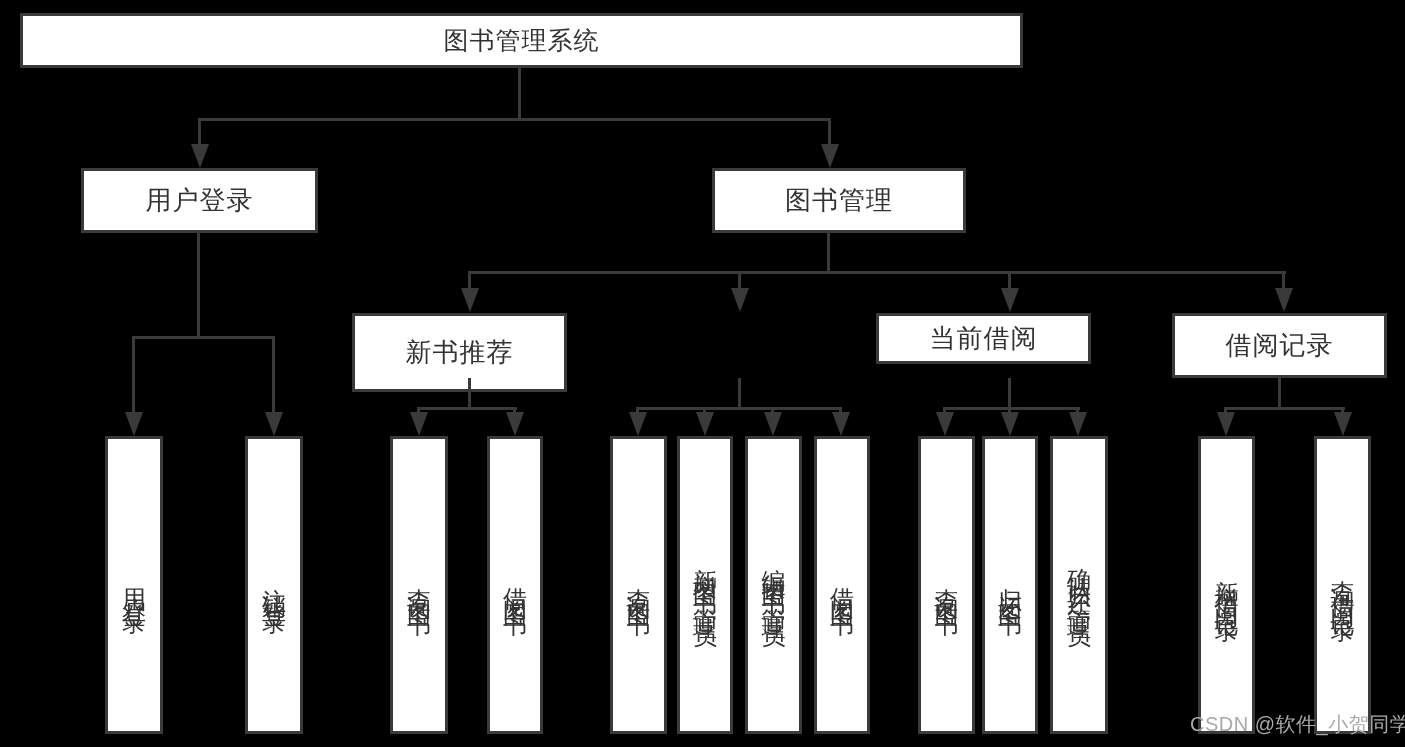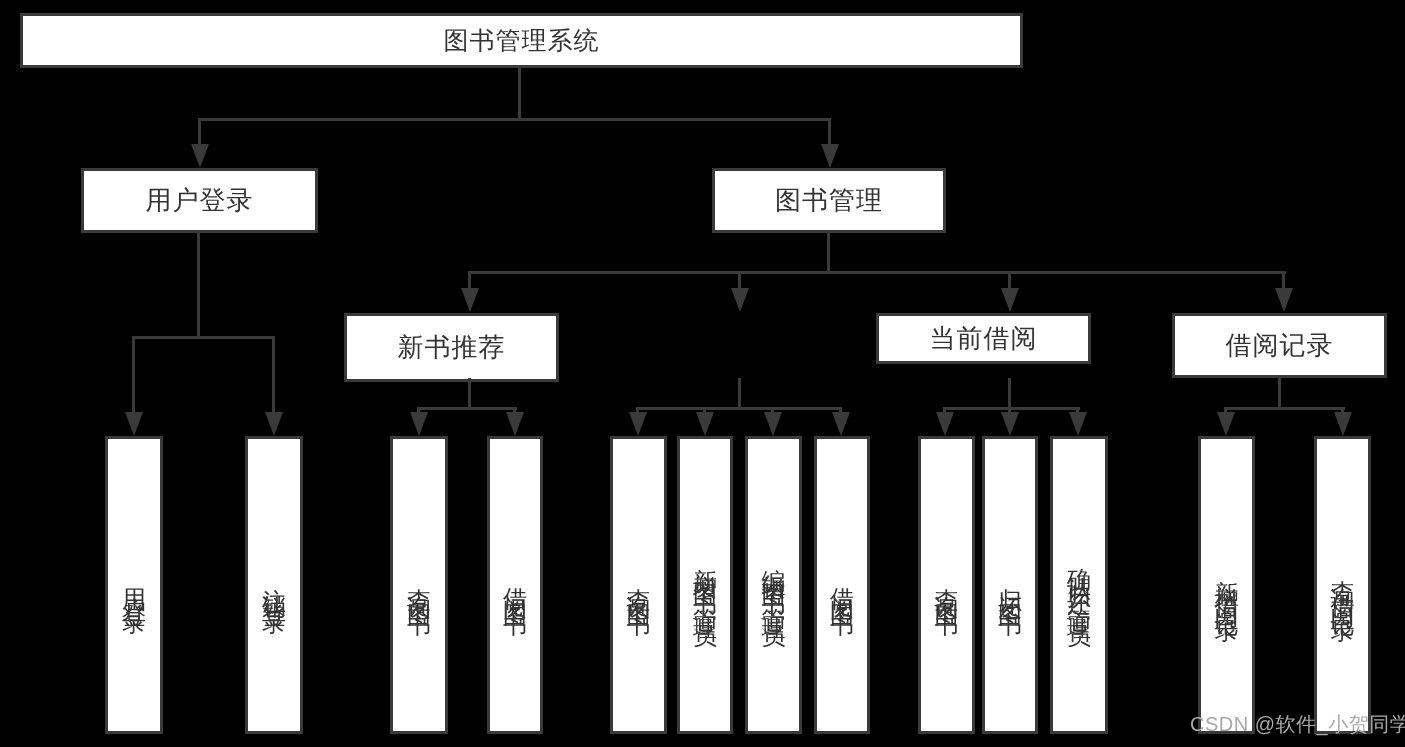--- a/index.html
+++ b/index.html
@@ -41,37 +41,37 @@
   </div>
 
   <div class="vline" style="left:518px;top:68px;height:50px"></div>
   <div class="hline" style="left:198px;top:118px;width:633px"></div>
   <div class="arrow" style="left:198px;top:121px;height:23px"></div>
   <div class="arrow" style="left:828px;top:121px;height:23px"></div>
 
   <div class="node" style="left:81px;top:168px;width:237px;height:65px">
     <span class="hlabel">用户登录</span>
   </div>
-  <div class="node" style="left:712px;top:168px;width:234px;height:65px">
+  <div class="node" style="left:712px;top:168px;width:254px;height:65px">
     <span class="hlabel">图书管理</span>
   </div>
 
   <div class="vline" style="left:197px;top:233px;height:106px"></div>
   <div class="hline" style="left:132px;top:336px;width:143px"></div>
   <div class="arrow" style="left:132px;top:339px;height:73px"></div>
   <div class="arrow" style="left:272px;top:339px;height:73px"></div>
 
   <div class="vline" style="left:827px;top:233px;height:41px"></div>
   <div class="hline" style="left:468px;top:271px;width:818px"></div>
   <div class="arrow" style="left:468px;top:274px;height:14px"></div>
   <div class="arrow" style="left:738px;top:274px;height:14px"></div>
   <div class="arrow" style="left:1008px;top:274px;height:14px"></div>
   <div class="arrow" style="left:1282px;top:274px;height:14px"></div>
 
-  <div class="node" style="left:344px;top:313px;width:215px;height:69px">
+  <div class="node" style="left:352px;top:313px;width:215px;height:79px">
     <span class="hlabel">新书推荐</span>
   </div>
   <div class="node" style="left:876px;top:313px;width:215px;height:51px">
     <span class="hlabel">当前借阅</span>
   </div>
   <div class="node" style="left:1172px;top:313px;width:215px;height:65px">
     <span class="hlabel">借阅记录</span>
   </div>
 
   <div class="vline" style="left:468px;top:378px;height:32px"></div>

